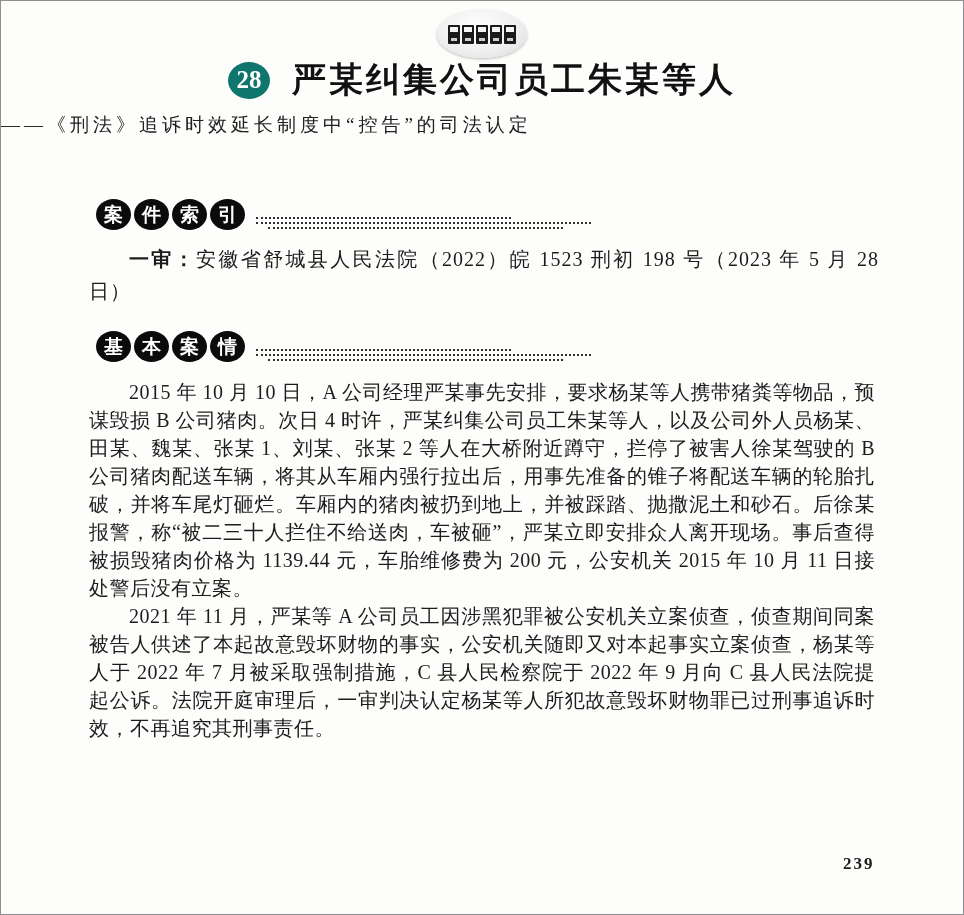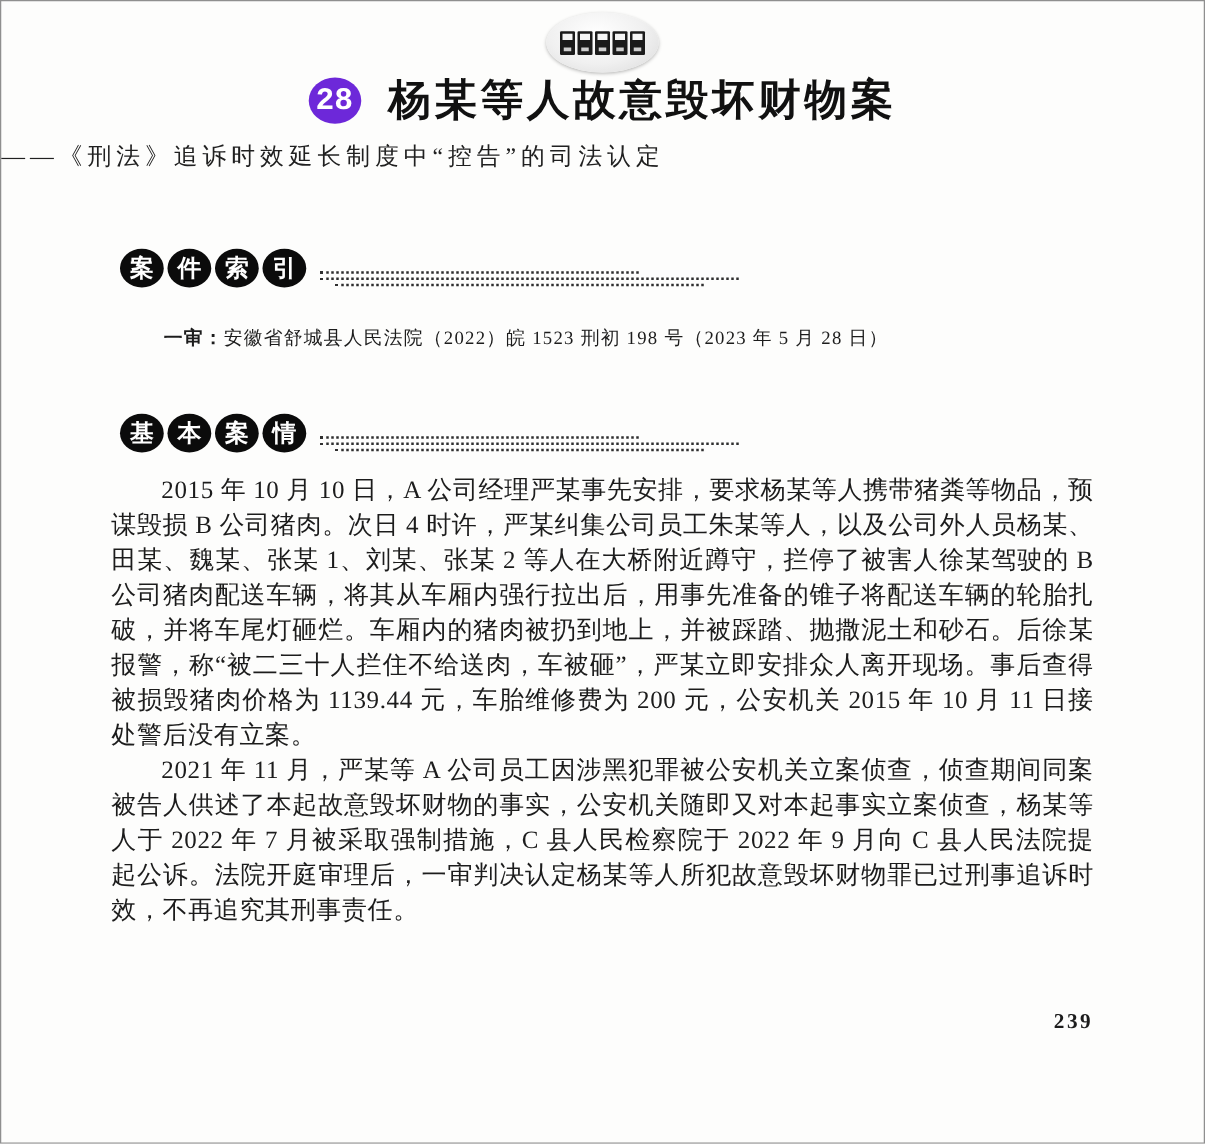--- a/index.html
+++ b/index.html
@@ -65,23 +65,23 @@
     margin: 0;
     white-space: nowrap;
   }
   .case-badge {
     display: inline-flex;
     align-items: center;
     justify-content: center;
     width: 42px;
     height: 37px;
     border-radius: 50%;
-    background: #6d28d9;
+    background: #0f766e;
     color: #ffffff;
-    font-family: Liberation Mono, monospace;
+    font-family: Liberation Serif, serif;
     font-weight: 700;
     font-size: 25px;
     vertical-align: middle;
     margin-right: 14px;
   }
   .title-text {
     font-family: "Liberation Sans", sans-serif;
     font-weight: 700;
     font-size: 34px;
     letter-spacing: 3px;
@@ -134,22 +134,22 @@
   .dot-row.r1 { width: 255px; }
   .dot-row.r2 { width: 335px; }
   .dot-row.r3 { width: 295px; margin-left: 12px; }
 
   
   .lead-para {
     position: absolute;
     left: 88px;
     right: 84px;
     top: 242px;
-    margin: 12px;
-    font-size: 15px;
+    margin: 0;
+    font-size: 20px;
     line-height: 32px;
     text-align: justify;
     text-indent: 2em;
     letter-spacing: 1px;
   }
   .lead-label { font-weight: 700; }
 
   
   .facts-body {
     position: absolute;
@@ -163,21 +163,21 @@
     line-height: 28px;
     text-align: justify;
     text-indent: 2em;
     letter-spacing: 0.5px;
   }
 
   
   .page-number {
     position: absolute;
     left: 842px;
-    top: 806px;
+    top: 853px;
     font-size: 17px;
     font-weight: 700;
     letter-spacing: 2px;
     color: #1c1c1c;
   }
 </style>
 </head>
 <body>
 
 <div class="page">
@@ -185,21 +185,21 @@
   <div class="top-icon">
     <span class="book-spine"></span>
     <span class="book-spine"></span>
     <span class="book-spine"></span>
     <span class="book-spine"></span>
     <span class="book-spine"></span>
   </div>
 
   <h1 class="title-row">
     <span class="case-badge">28</span>
-    <span class="title-text">杨某等人故意毁坏财物案</span>
+    <span class="title-text">严某纠集公司员工朱某等人</span>
   </h1>
 
   <div class="subtitle">——《刑法》追诉时效延长制度中“控告”的司法认定</div>
 
   <div class="section-heading heading-index">
     <span class="oval-char">案</span>
     <span class="oval-char">件</span>
     <span class="oval-char">索</span>
     <span class="oval-char">引</span>
     <span class="dotted-trailer">

